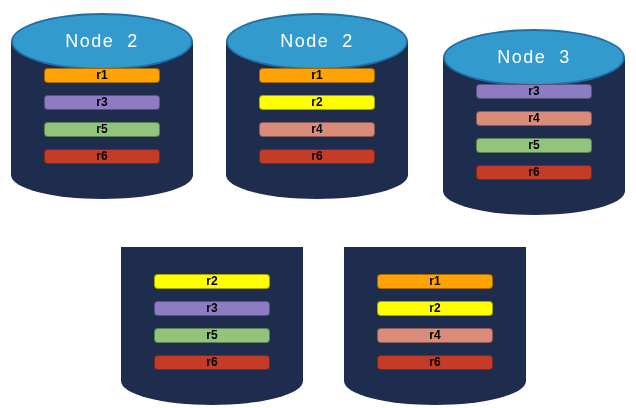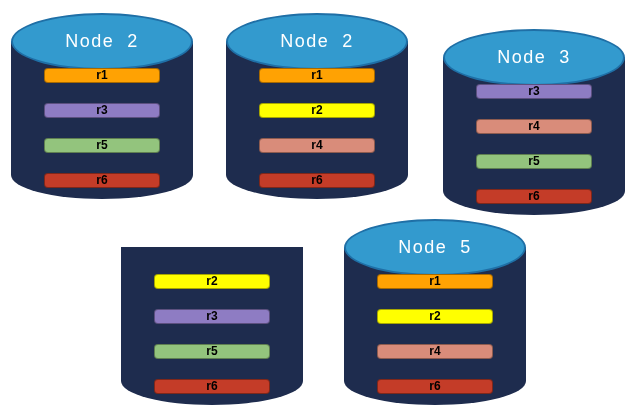--- a/index.html
+++ b/index.html
@@ -22,21 +22,21 @@
     position:absolute; left:0; right:0; top:0; height:57px;
     background:#339ACE; border:2px solid #1F6FA6; border-radius:50%;
     box-sizing:border-box;
     display:flex; align-items:center; justify-content:center;
   }
   .cyl-title {
     color:#ffffff; font-size:18px; letter-spacing:1.5px; white-space:pre;
   }
   .bars {
     position:absolute; left:33px; top:55px; width:116px;
-    display:flex; flex-direction:column; gap:20px;
+    display:flex; flex-direction:column; gap:12px;
   }
   .bar {
     height:15px; border-radius:4px;
     border:1px solid rgba(0,0,0,0.35); box-sizing:border-box;
     display:flex; align-items:center; justify-content:center;
   }
   .bar span {
     font-weight:bold; font-size:12px; color:#000000; line-height:13px;
   }
 </style>
@@ -121,23 +121,20 @@
           <span>r5</span>
         </div>
       <div class="bar" style="background: rgb(196, 60, 40);">
           <span>r6</span>
         </div>
     </div>
   </div>
 
   <div class="cylinder pos-n5">
     <div class="cyl-body"></div>
-    <div class="cyl-top">
-      <span class="cyl-title">Node  5</span>
-    </div>
     <div class="bars">
       <div class="bar" style="background: rgb(255, 162, 3);">
           <span>r1</span>
         </div>
       <div class="bar" style="background: rgb(255, 255, 0);">
           <span>r2</span>
         </div>
       <div class="bar" style="background: rgb(217, 140, 122);">
           <span>r4</span>
         </div>

